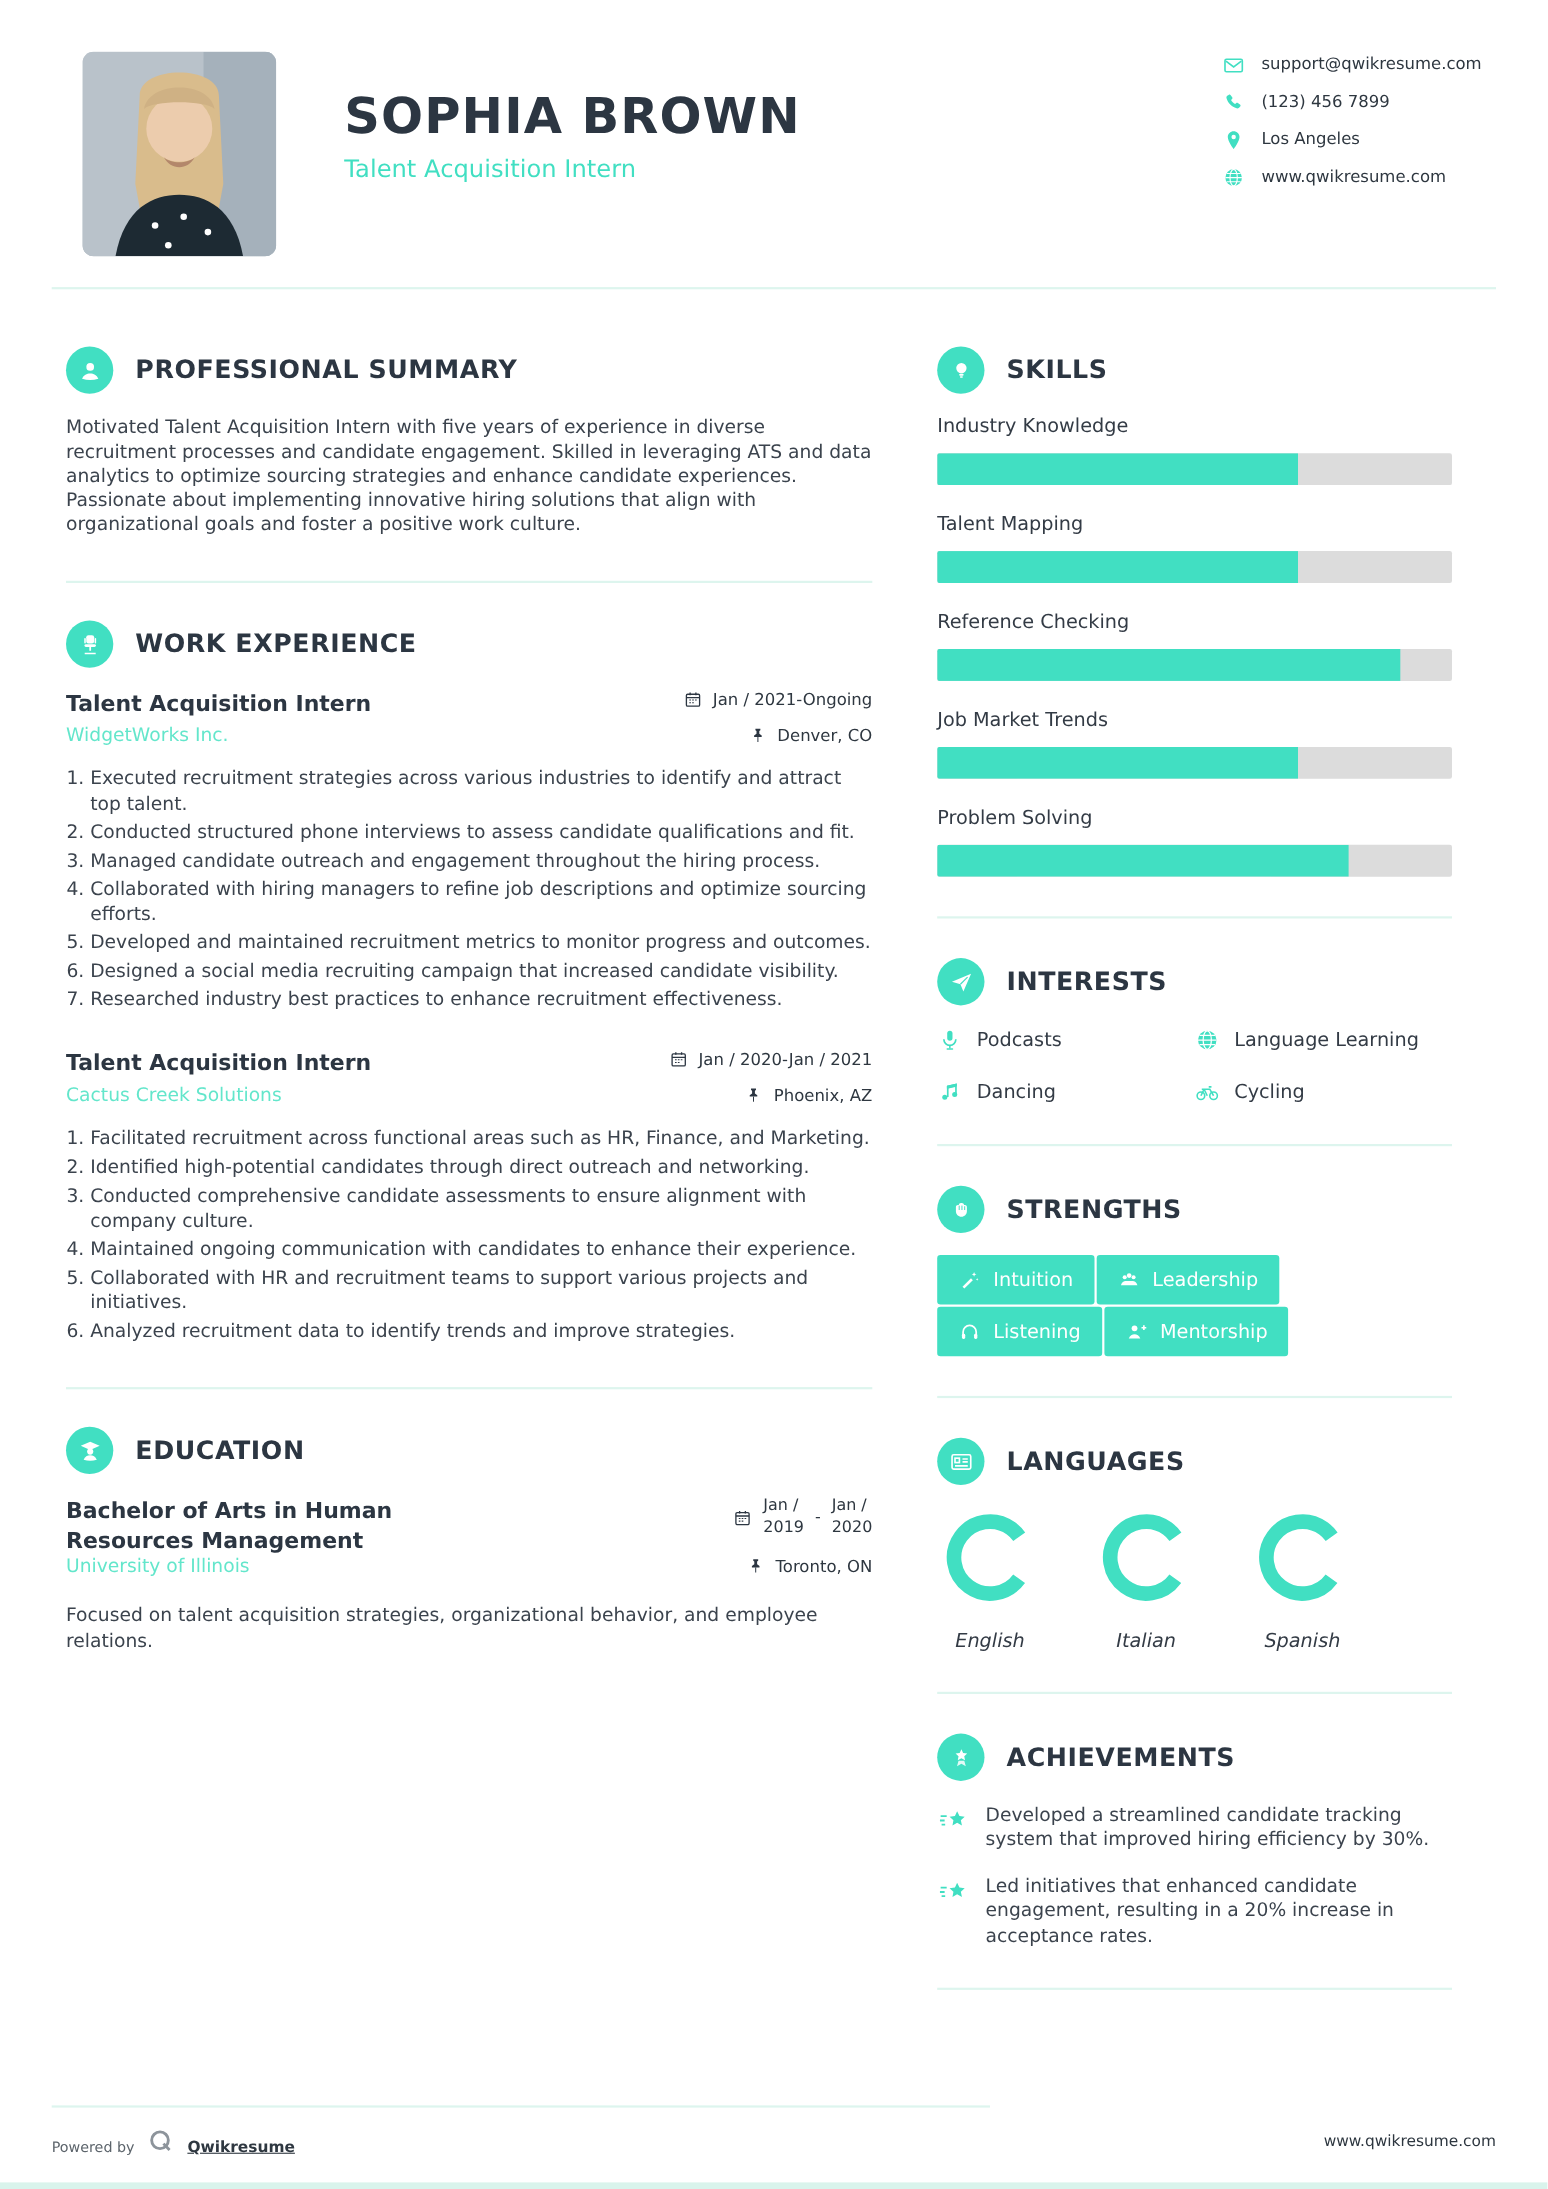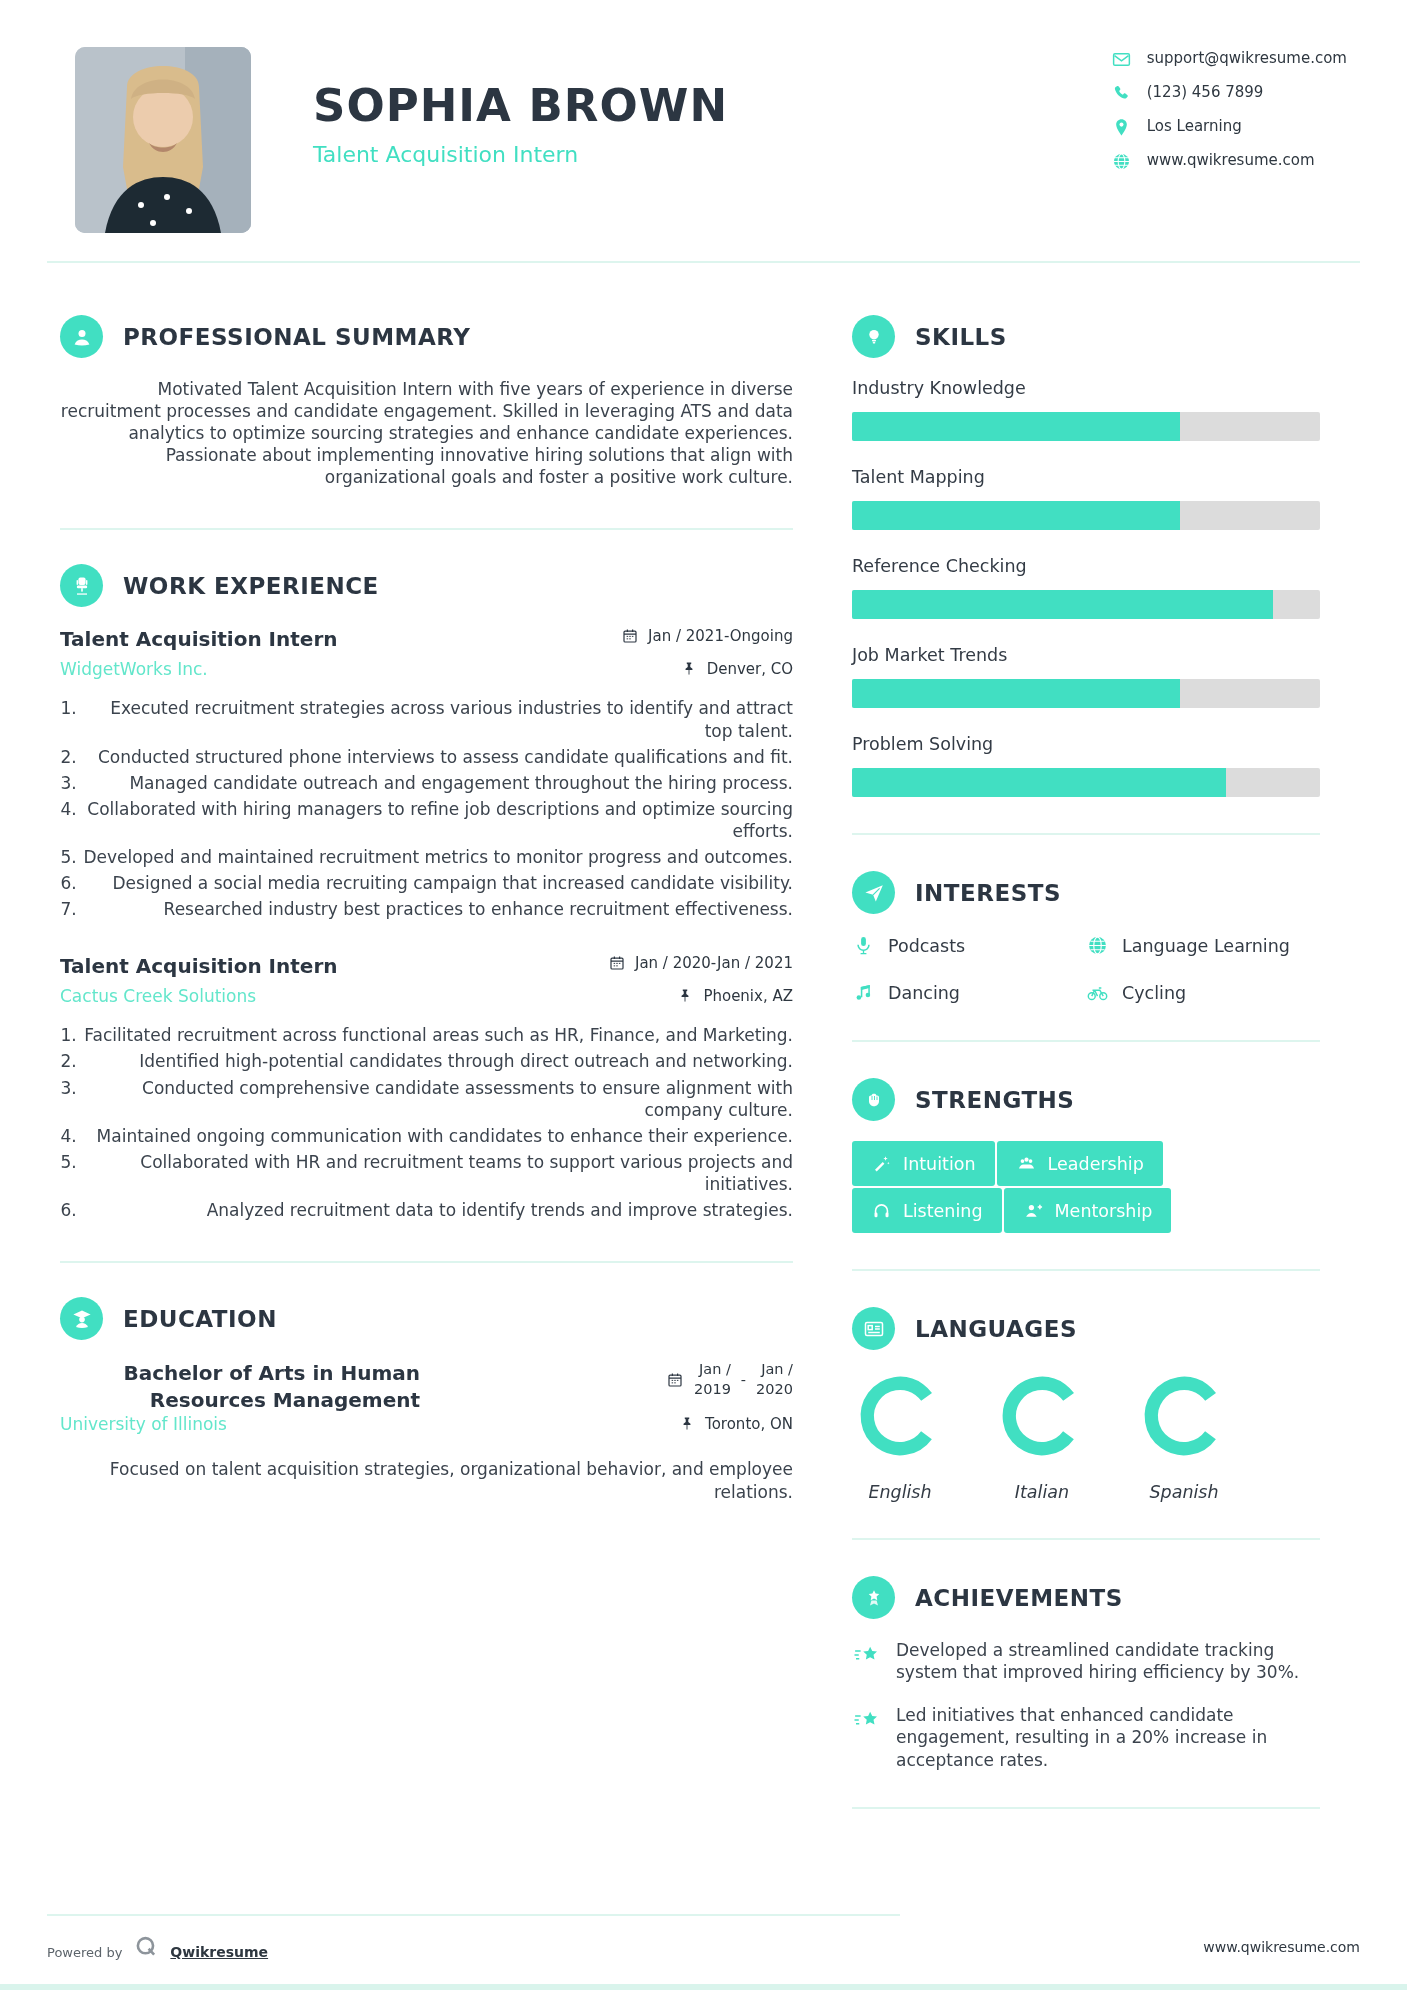--- a/index.html
+++ b/index.html
@@ -15,21 +15,21 @@
   .role { font-size:22px; color:#41dfc2; margin-top:10px; font-weight:500; }
   .contact { margin-left:auto; padding-top:2px; }
   .c-row { display:flex; align-items:flex-start; gap:15px; margin-bottom:13px; }
   .c-row svg { width:21px; height:21px; flex:none; }
   .c-txt { font-size:15px; color:#2e3740; }
 
   .hdr-divider { height:2px; background:#ddf5ee; margin:28px 47px 0 47px; }
 
   
   .content { display:flex; padding:0 87px 0 60px; }
-  .col-left  { width:733px; margin-right:59px;text-align:right; }
+  .col-left  { width:733px; margin-right:59px; }
   .col-right { width:468px; }
 
   .sec-head { display:flex; align-items:center; gap:20px; margin:0 0 20px 0; }
   .sec-icon { width:43px; height:43px; border-radius:50%; background:#41dfc2; flex:none;
               display:flex; align-items:center; justify-content:center; color:#fff; }
   .sec-icon svg { width:24px; height:24px; }
   .sec-title { font-size:23px; font-weight:800; color:#2c3642; letter-spacing:.5px; }
 
   .l-divider { height:2px; background:#ddf5ee; margin:40px 0 34px 0; }
   .r-divider { height:2px; background:#ddf5ee; margin:36px 0 36px 0; }
@@ -135,21 +135,21 @@
         <svg viewBox="0 0 24 24" fill="#41dfc2">
           <path d="M6.8 3.8c.6-.6 1.6-.5 2.1.2l1.6 2.2c.4.6.3 1.4-.2 1.9l-1 1c.9 1.8 2.4 3.3 4.2 4.2l1-1c.5-.5 1.3-.6 1.9-.2l2.2 1.6c.7.5.8 1.5.2 2.1l-1.2 1.2c-.7.7-1.7 1-2.6.7-5-1.5-8.9-5.4-10.4-10.4-.3-.9 0-1.9.7-2.6z"></path>
         </svg>
         <span class="c-txt">(123) 456 7899</span>
       </div>
       <div class="c-row">
         <svg viewBox="0 0 24 24" fill="#41dfc2">
           <path d="M12 2.6c-3.4 0-6.1 2.7-6.1 6 0 4.5 6.1 12.6 6.1 12.6s6.1-8.1 6.1-12.6c0-3.3-2.7-6-6.1-6z"></path>
           <circle cx="12" cy="8.7" r="2.3" fill="#fff"></circle>
         </svg>
-        <span class="c-txt">Los Learning</span>
+        <span class="c-txt">Los Angeles</span>
       </div>
       <div class="c-row">
         <svg viewBox="0 0 24 24">
           <circle cx="12" cy="12" r="8.6" fill="#41dfc2"></circle>
           <g stroke="#fff" stroke-width="1.2" fill="none">
             <ellipse cx="12" cy="12" rx="3.8" ry="8.6"></ellipse>
               <path d="M3.4 12h17.2M4.7 7.7h14.6M4.7 16.3h14.6"></path>
           </g>
         </svg>
         <span class="c-txt">www.qwikresume.com</span>

